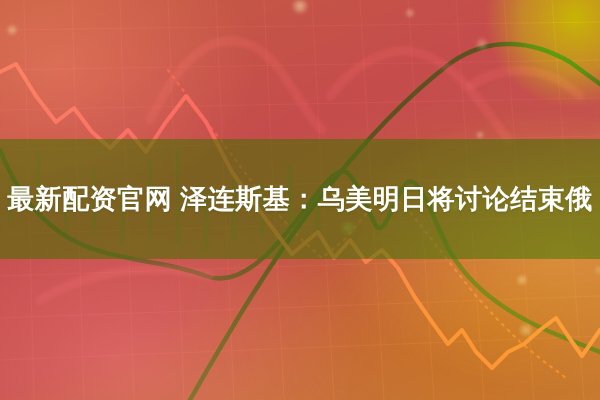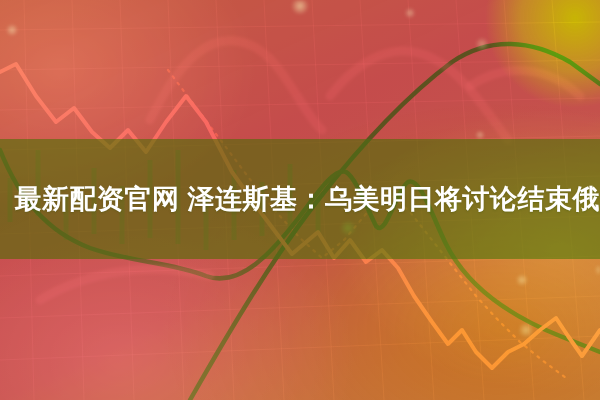--- a/index.html
+++ b/index.html
@@ -95,21 +95,21 @@
 
   
   #headline {
     position: absolute;
     left: 0;
     right: 0;
     top: 139px;
     height: 120px;
     display: flex;
     flex-direction: column;
-    align-items: flex-end;
+    align-items: center;
     justify-content: center;
     gap: 6px;
     text-align: center;
   }
   .hl-line {
     color: #ffffff;
     font-size: 27px;
     font-weight: bold;
     line-height: 38px;
     letter-spacing: 0.5px;

